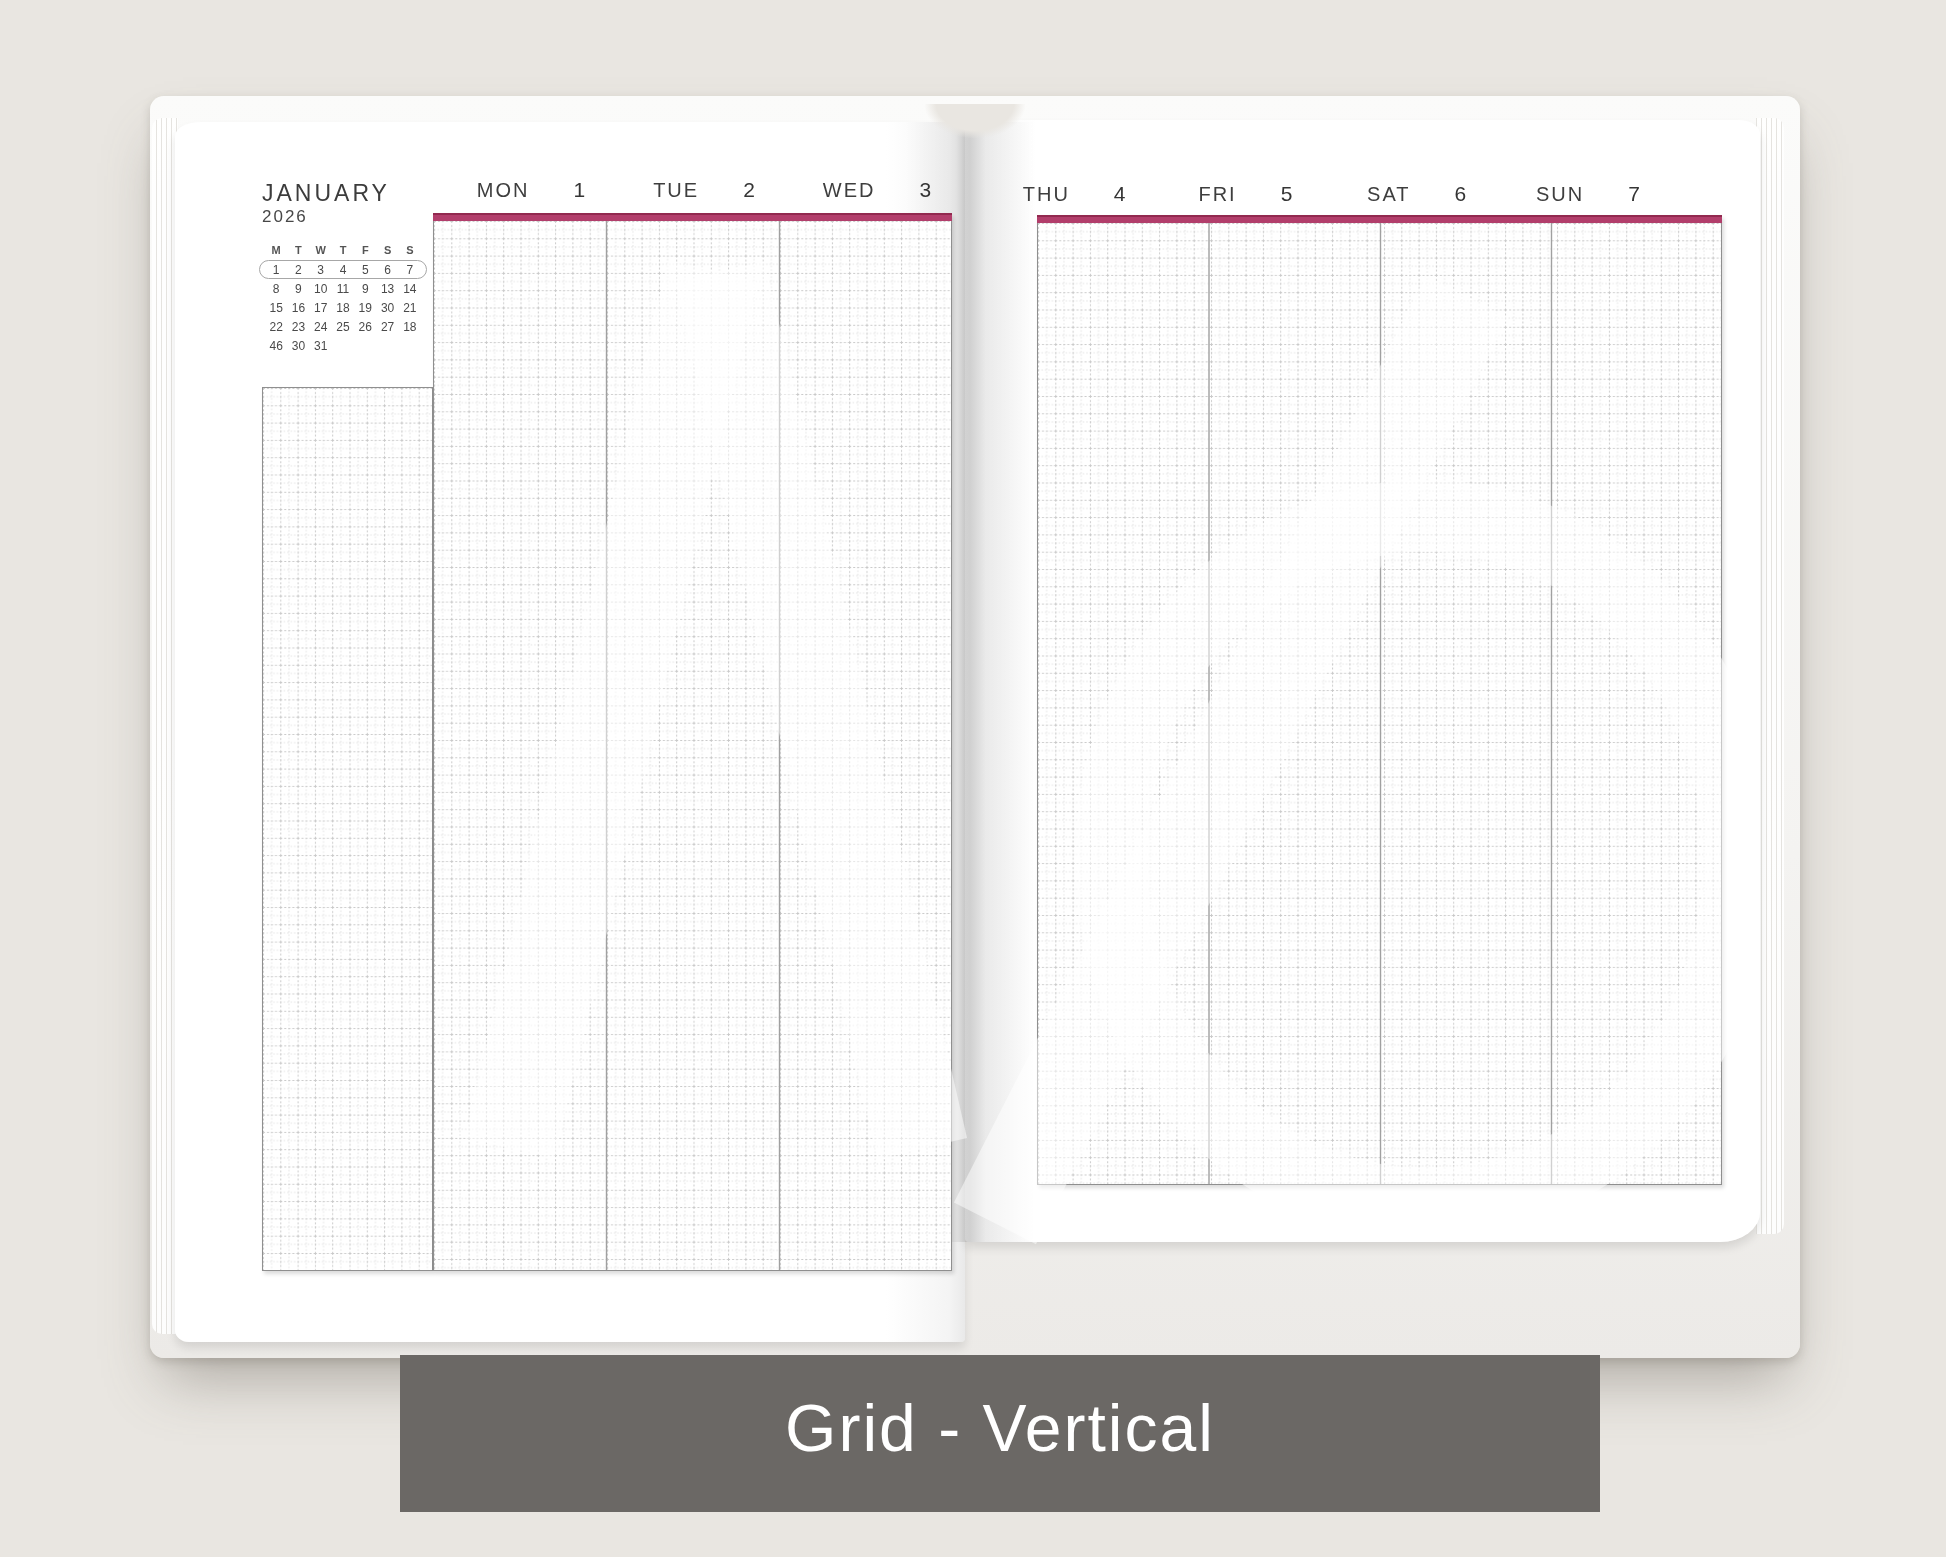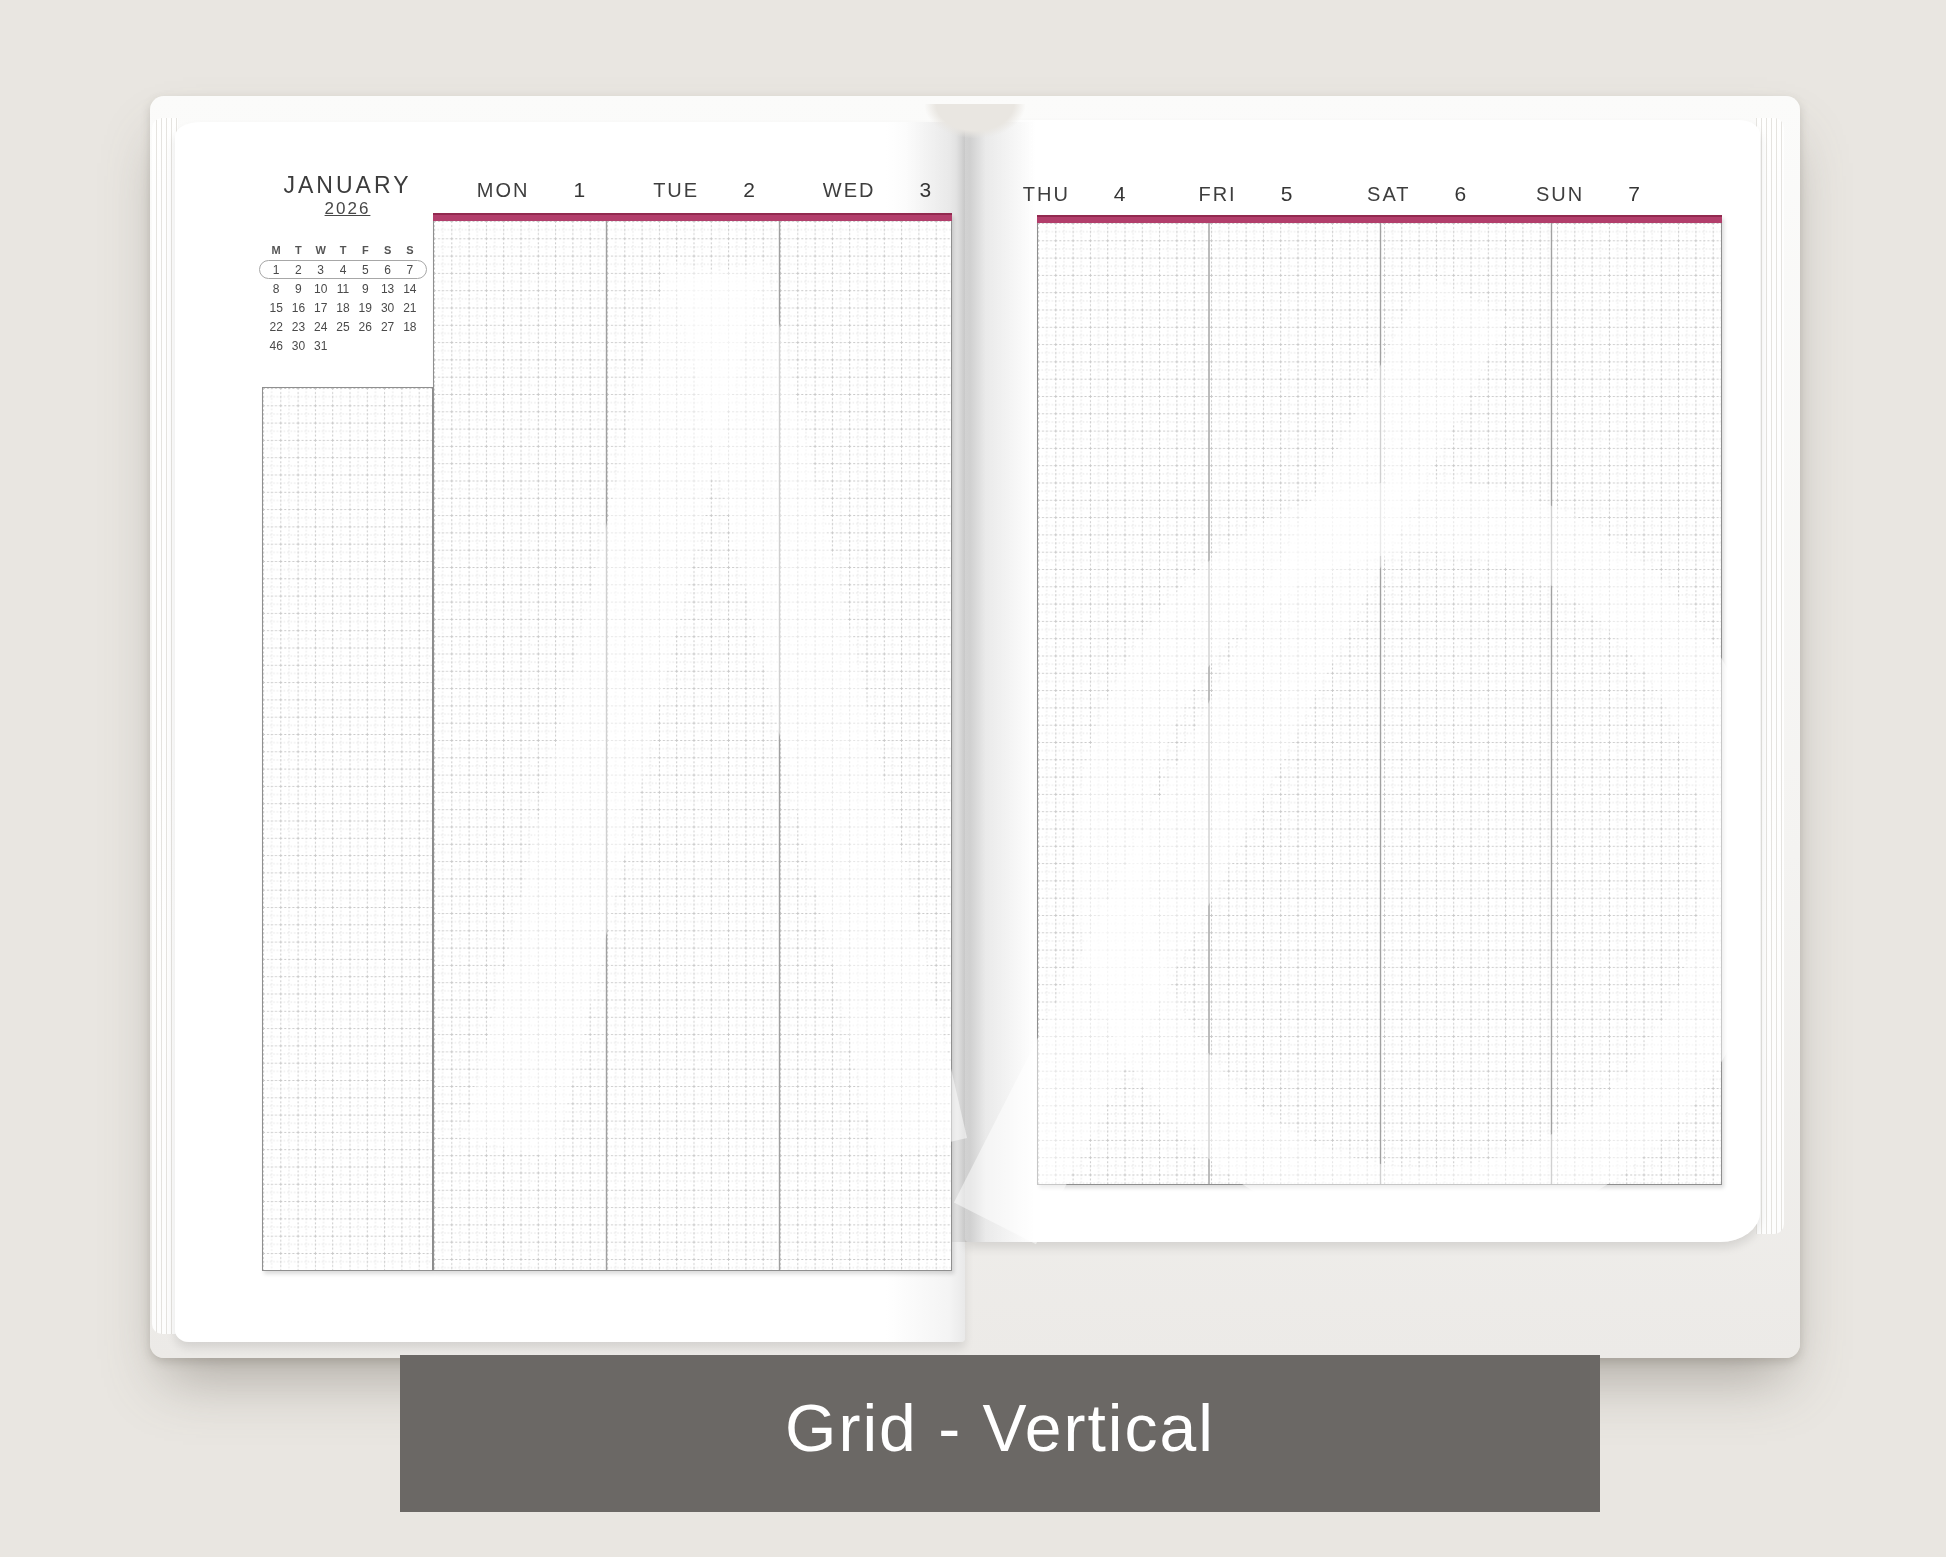--- a/index.html
+++ b/index.html
@@ -61,23 +61,23 @@
     background:linear-gradient(90deg,rgba(0,0,0,0) 0%,rgba(0,0,0,.05) 38%,rgba(0,0,0,.12) 50%,rgba(0,0,0,.05) 62%,rgba(0,0,0,0) 100%);
     pointer-events:none;
   }
   .spine-notch{
     position:absolute;left:925px;top:104px;width:100px;height:34px;
     background:radial-gradient(ellipse at 50% 0%,var(--page-background) 0 55%,rgba(233,230,225,0) 72%);
     pointer-events:none;
   }
 
   
-  .cal-title{position:absolute;left:262px;top:173px;width:171px;text-align:center;line-height:1.08;}
+  .cal-title{position:absolute;left:262px;top:181px;width:171px;text-align:left;line-height:1.08;}
   .cal-title .month{font-size:23px;letter-spacing:3px;color:#3c3c3c;}
-  .cal-title .year{font-size:17px;letter-spacing:2px;color:#474747;margin-top:2px;text-decoration:underline;}
+  .cal-title .year{font-size:17px;letter-spacing:2px;color:#474747;margin-top:2px;}
   .mini-cal{position:absolute;left:265px;top:240px;width:156px;}
   .mc-row{display:grid;grid-template-columns:repeat(7,1fr);height:19px;align-items:center;position:relative;}
   .mc-row.mc-head{height:20px;font-weight:bold;}
   .mc-row span{text-align:center;font-size:12px;color:#4a4a4a;}
   .mc-row.mc-head span{font-size:11px;color:#555;}
   .mc-oval{
     position:absolute;left:-6px;right:-6px;top:0px;height:19px;
     border:1px solid #a7a7a7;border-radius:12px;pointer-events:none;
   }
 

